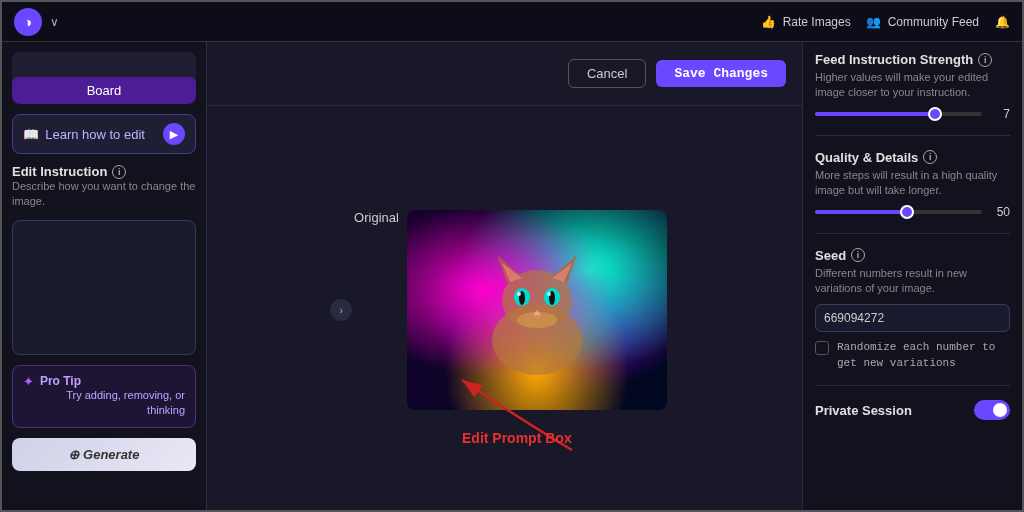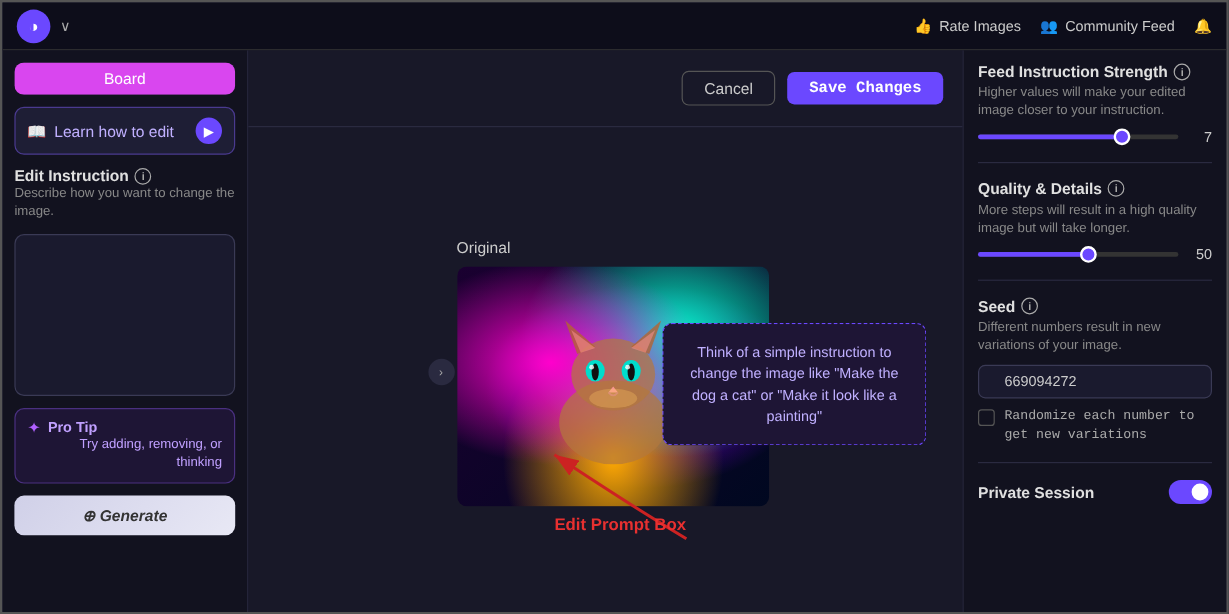--- a/index.html
+++ b/index.html
@@ -84,22 +84,23 @@
     }
     .tab-item {
       flex: 1;
       text-align: center;
       padding: 6px 0;
       font-size: 13px;
       cursor: pointer;
       border-radius: 6px;
     }
     .tab-item.active {
-      background: #d946ef;
+      background: #4c1d95;
       color: white;
+      margin-top: 25px;
     }
     .tab-item.inactive {
       color: #aaa;
     }
     .learn-btn {
       display: flex;
       align-items: center;
       justify-content: space-between;
       background: #1e1e35;
       border: 1px solid #4a3a8f;
@@ -237,21 +238,21 @@
     .center-content {
       flex: 1;
       display: flex;
       align-items: center;
       justify-content: center;
       position: relative;
       padding: 16px;
     }
     .image-section {
       display: flex;
-      flex-direction: column;
+      flex-direction: row;
       align-items: flex-start;
       gap: 8px;
       margin-left: 12px;
     }
     .image-label {
       font-size: 13px;
       color: #ccc;
     }
     .cat-image {
       width: 260px;
@@ -346,21 +347,21 @@
     .slider-value {
       font-size: 12px;
       color: #ccc;
       min-width: 20px;
       text-align: right;
     }
     .seed-input {
       background: #1a1a2e;
       border: 1px solid #3a3a55;
       border-radius: 6px;
-      padding: 6px 21px;
+      padding: 6px 8px;
       color: #ccc;
       font-size: 12px;
       width: 100%;
       outline: none;
     }
     .checkbox-row {
       display: flex;
       align-items: flex-start;
       gap: 8px;
       font-size: 11px;
@@ -517,21 +518,20 @@
               <polygon points="65,65 61,70 69,70" fill="#ff9999" opacity="0.9"></polygon>
 
               <path d="M61,70 Q65,75 69,70" stroke="#cc7777" stroke-width="1.5" fill="none"></path>
 
               <ellipse cx="65" cy="75" rx="20" ry="8" fill="rgba(255,200,100,0.3)"></ellipse>
             </svg>
           </div>
         </div>
       </div>
 
-      <div class="hint-box">Think of a simple instruction to change the image like "Make the dog a cat" or "Make it look like a painting"</div>
 
       <div style="position:absolute; left:195px; bottom:50px; pointer-events:none;">
         <svg width="200" height="100">
           <defs>
             <marker id="arrowhead" markerWidth="8" markerHeight="6" refX="8" refY="3" orient="auto">
               <polygon points="0 0, 8 3, 0 6" fill="#cc2222"></polygon>
             </marker>
           </defs>
           <path d="M170,90 Q120,60 60,20" stroke="#cc2222" stroke-width="2.5" fill="none" marker-end="url(#arrowhead)"></path>
         </svg>

